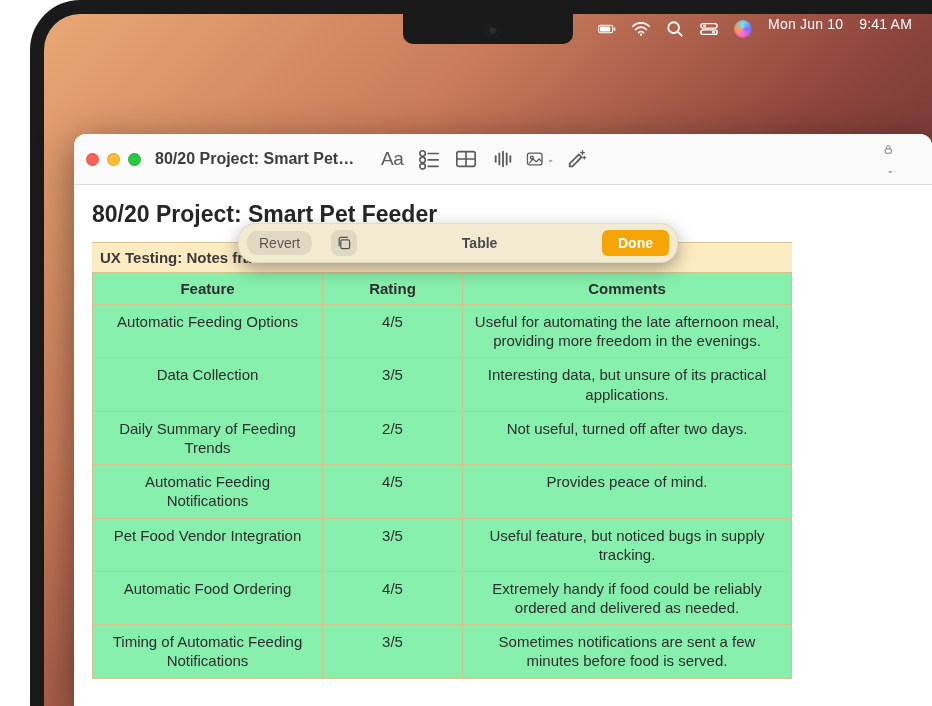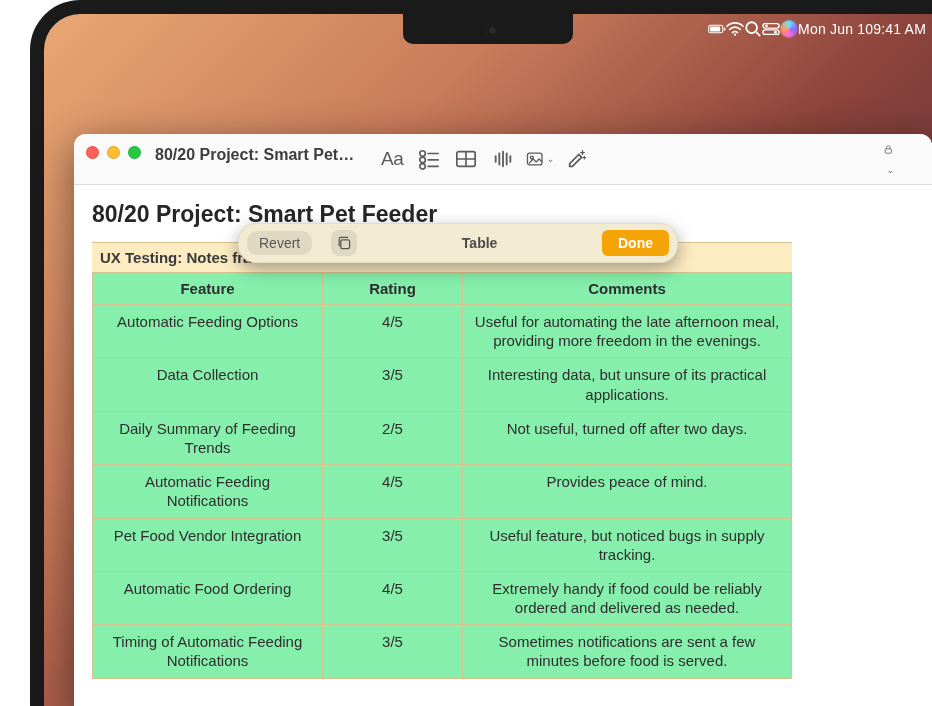--- a/index.html
+++ b/index.html
@@ -19,43 +19,43 @@
     width: 170px; height: 30px; background: #1a1a1a;
     border-bottom-left-radius: 10px; border-bottom-right-radius: 10px;
   }
   .camera {
     position: absolute; top: 12px; left: 85px; width: 9px; height: 9px;
     border-radius: 50%; background: #2c2c2c; box-shadow: inset 0 0 2px #000, 0 0 0 4px #1c1c1c;
   }
 
   
   .menu-bar {
-    position: absolute; top: 2px; right: 6px; height: 26px;
-    display: flex; align-items: center; gap: 0;
+    position: absolute; top: 2px; right: 20px; height: 26px;
+    display: flex; gap: 16px;
     color: #fff; font-size: 14px; font-weight: 500;
   }
   .menu-bar .mi { display: inline-flex; align-items: center; }
   .menu-bar svg { width: 18px; height: 18px; display: block; }
   .siri {
     width: 18px; height: 18px; border-radius: 50%;
     background: conic-gradient(#6fe3ff, #8a6bff, #ff6bd6, #ff9a5b, #6fe3ff);
     box-shadow: inset 0 0 3px rgba(0,0,0,.3);
   }
   .datetime { font-size: 14px; letter-spacing: .2px; }
 
   
   .window {
     position: absolute; top: 120px; left: 30px; right: 0; bottom: 0;
     background: #fff; border-top-left-radius: 12px; border-top-right-radius: 12px;
     box-shadow: 0 10px 40px rgba(0,0,0,.45);
     overflow: hidden;
   }
   .titlebar {
-    height: 50px; display: flex; 
-    padding: 12px 12px; background: #fafafa;
+    height: 50px; display: flex; align-items: center;
+    padding: 0 12px; background: #fafafa;
   }
   .traffic { display: flex; gap: 8px; margin-right: 14px; }
   .traffic span { width: 13px; height: 13px; border-radius: 50%; }
   .tl-red { background: #ff5f57; border: .5px solid rgba(0,0,0,.12); }
   .tl-yellow { background: #febc2e; border: .5px solid rgba(0,0,0,.12); }
   .tl-green { background: #28c840; border: .5px solid rgba(0,0,0,.12); }
   .win-title {
     font-size: 16px; font-weight: 700; color: #3d3d3d;
     white-space: nowrap; overflow: hidden; text-overflow: ellipsis; max-width: 200px;
   }

